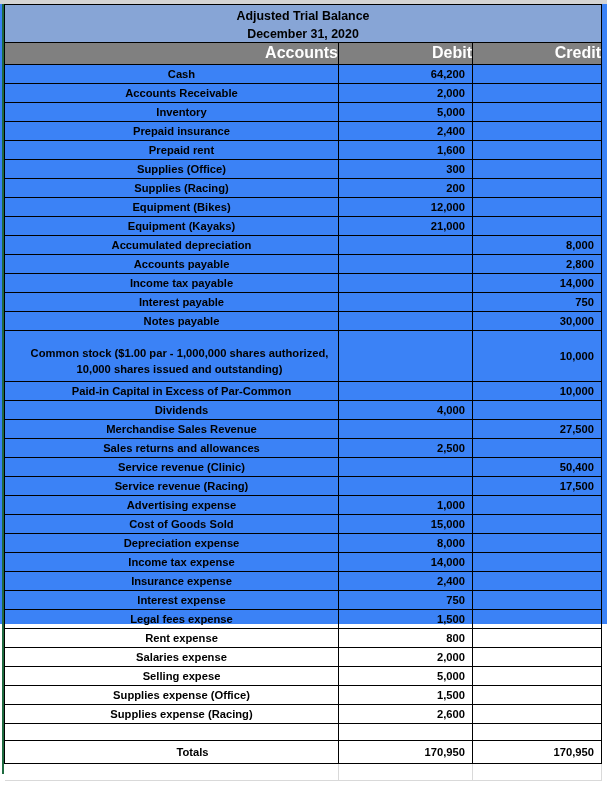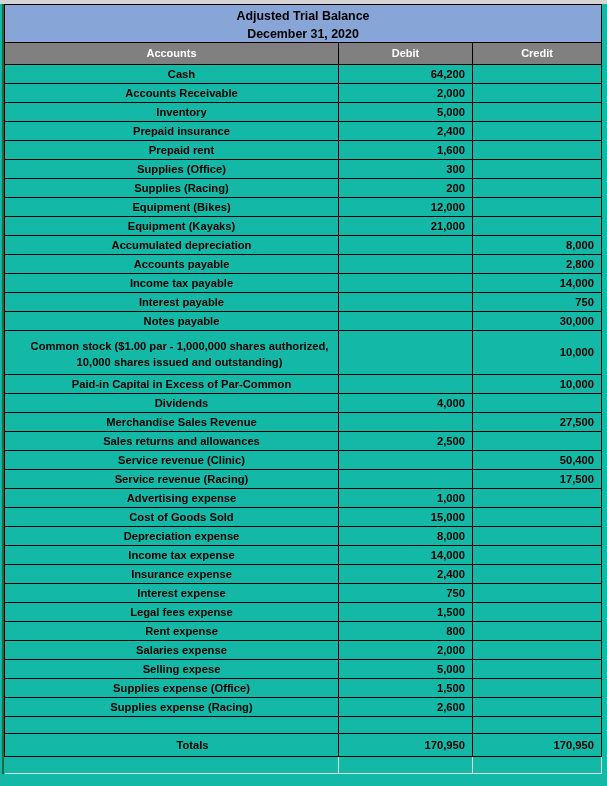--- a/index.html
+++ b/index.html
@@ -9,22 +9,22 @@
   }
   body {
     width: 607px;
     height: 786px;
     font-family: "Liberation Sans", sans-serif;
     overflow: hidden;
   }
   #sheet {
     position: relative;
     width: 607px;
-    height: 786px;
-    background: #14b8a6;
+    height: 624px;
+    background: #3b82f6;
     box-sizing: border-box;
   }
   
   .top-strip {
     position: absolute;
     top: 0; left: 0;
     width: 607px;
     height: 4px;
     background: #d4d4d4;
   }
@@ -72,22 +72,22 @@
     border-right: 1px solid #000;
     border-top: 1px solid #000;
   }
   .title-line1 { display: block; padding-top: 3px; }
   .title-line2 { display: block; padding-top: 3px; }
 
   
   .colhead td {
     background: #808080;
     color: #ffffff;
-    text-align: center;
-    font-size: 11px;
+    text-align: right;
+    font-size: 16px;
     font-weight: bold;
     height: 21px;
     border: 1px solid #000;
   }
 
   
   .row td {
     border-left: 1px solid #000;
     border-right: 1px solid #000;
     border-bottom: 1px solid #000;
@@ -97,21 +97,21 @@
     text-align: center;
     padding-left: 20px;
   }
   .row td.num {
     text-align: right;
     padding-right: 7px;
   }
   .row.tall td { height: 39px; }
   .row.tall td.acct {
     line-height: 1.35;
-    padding-top: 4px;
+    padding-top: 11px;
     padding-right: 4px;
   }
   .row.blank td { height: 16px; }
   .row.totals td.acct { padding-left: 42px; }
   .row.totals td { height: 22px; }
 
   
   .gap-row td { height: 16px; border: none; }
   .gap-row td.g { border-bottom: 1px solid #d9d9d9; border-right: 1px solid #d9d9d9; }
 </style>

